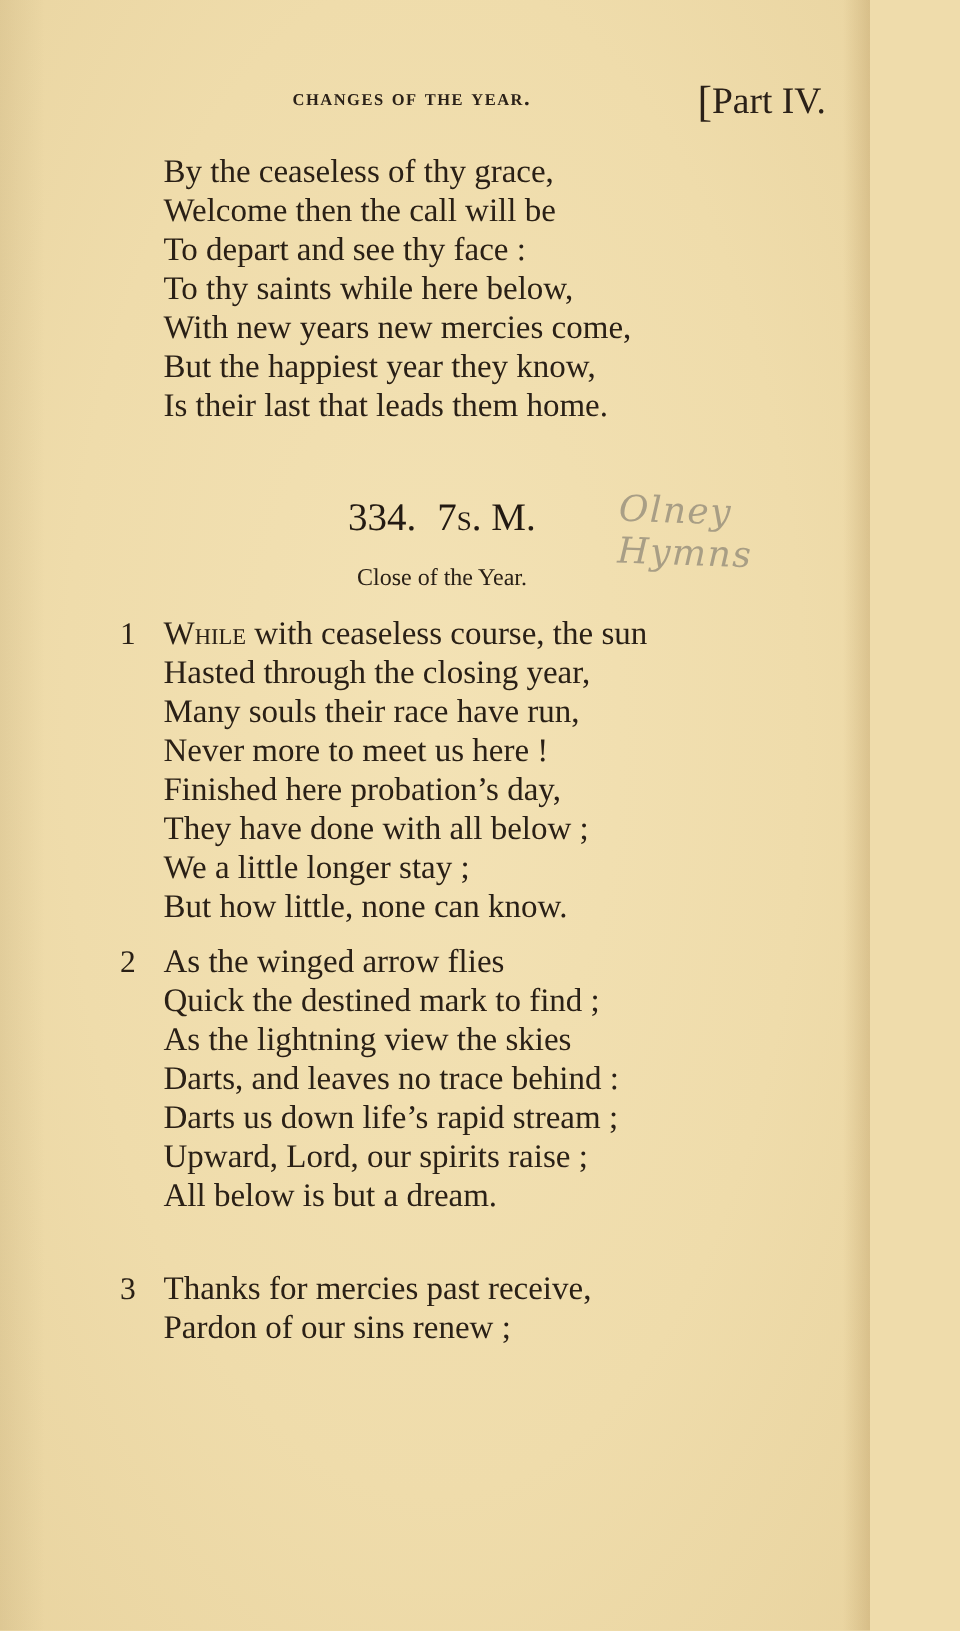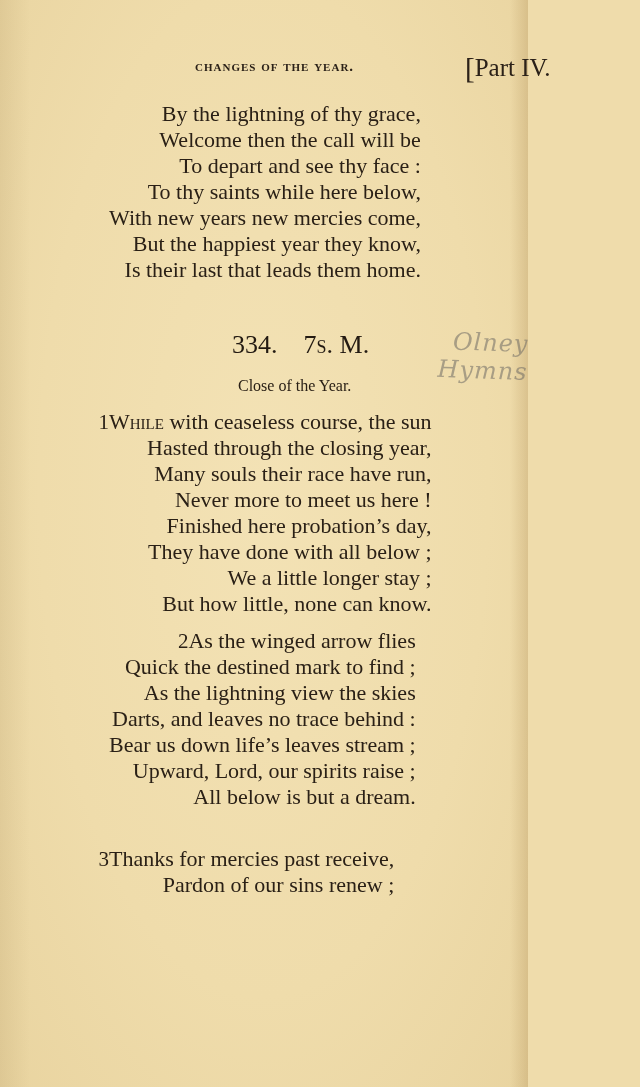--- a/index.html
+++ b/index.html
@@ -1,28 +1,27 @@
 <!DOCTYPE html>
 <html><head>
   <meta charset="utf-8">
   <style>
     html, body { margin: 0; padding: 0; }
     body {
       width: 640px; height: 1087px; overflow: hidden;
       background: #efdcab;
     }
     .page {
-      position: relative; width: 528px; height: 1087px;
+      position: relative; width: 580px; height: 1087px;
       background:
         linear-gradient(to right, rgba(120,90,40,0.10) 0px, rgba(0,0,0,0) 30px),
         linear-gradient(to left, rgba(150,110,50,0.22) 0px, rgba(0,0,0,0) 18px),
         radial-gradient(ellipse at 50% 45%, #f3e2b5 0%, #efdcab 60%, #e9d4a0 100%);
       font-family: "Liberation Serif", "DejaVu Serif", serif;
       color: #2a2016;
-      text-align: right;
     }
     .running-head {
       position: absolute; top: 50px; left: 0; width: 640px; height: 34px;
     }
     .running-title {
       position: absolute; left: 195px; top: 8px;
       font-size: 15px; font-weight: bold; letter-spacing: 1px;
       font-variant: small-caps; text-transform: lowercase;
       color: #2b2118;
     }
@@ -36,21 +35,21 @@
       font-size: 22px; line-height: 26px; height: 26px; white-space: nowrap;
       color: #2a2016;
     }
     .num { display: inline-block; width: 29px; font-size: 21px; }
     .indent { display: inline-block; width: 29px; }
     .sc { font-variant: small-caps; }
     .hymn-heading {
       position: absolute; top: 330px; left: 232px;
       font-size: 26px; color: #231a12;
     }
-    .hymn-heading .meter { margin-left: 26px; font-variant: small-caps; }
+    .hymn-heading .meter { margin-left: 14px; font-variant: small-caps; }
     .annotation {
       position: absolute; top: 328px; left: 412px;
       font-family: "DejaVu Serif", serif; font-style: italic;
       font-size: 24px; color: rgba(110,105,100,0.55); letter-spacing: 1px;
       transform: rotate(2deg);
     }
     .hymn-subtitle {
       position: absolute; top: 377px; left: 238px;
       font-size: 16px; color: #2a2016;
     }
@@ -59,21 +58,21 @@
 <body>
 
 <div class="page">
 
   <div class="running-head">
     <span class="running-title">CHANGES OF THE YEAR.</span>
     <span class="part-label"><span class="bracket">[</span><span>Part IV.</span></span>
   </div>
 
   <div class="stanza" style="top:101px;">
-    <div class="line"><span class="indent"></span><span>By the lightning of thy grace,</span></div>
+    <div class="line"><span class="indent"></span><span>By the ceaseless of thy grace,</span></div>
     <div class="line"><span class="indent"></span><span>Welcome then the call will be</span></div>
     <div class="line"><span class="indent"></span><span>To depart and see thy face :</span></div>
     <div class="line"><span class="indent"></span><span>To thy saints while here below,</span></div>
     <div class="line"><span class="indent"></span><span>With new years new mercies come,</span></div>
     <div class="line"><span class="indent"></span><span>But the happiest year they know,</span></div>
     <div class="line"><span class="indent"></span><span>Is their last that leads them home.</span></div>
   </div>
 
   <div class="hymn-heading">
     <span>334.</span><span class="meter">7s. M.</span>
@@ -90,21 +89,21 @@
     <div class="line"><span class="indent"></span><span>They have done with all below ;</span></div>
     <div class="line"><span class="indent"></span><span>We a little longer stay ;</span></div>
     <div class="line"><span class="indent"></span><span>But how little, none can know.</span></div>
   </div>
 
   <div class="stanza" style="top:628px;">
     <div class="line"><span class="num">2</span><span>As the winged arrow flies</span></div>
     <div class="line"><span class="indent"></span><span>Quick the destined mark to find ;</span></div>
     <div class="line"><span class="indent"></span><span>As the lightning view the skies</span></div>
     <div class="line"><span class="indent"></span><span>Darts, and leaves no trace behind :</span></div>
-    <div class="line"><span class="indent"></span><span>Bear us down life’s leaves stream ;</span></div>
+    <div class="line"><span class="indent"></span><span>Darts us down life’s rapid stream ;</span></div>
     <div class="line"><span class="indent"></span><span>Upward, Lord, our spirits raise ;</span></div>
     <div class="line"><span class="indent"></span><span>All below is but a dream.</span></div>
   </div>
 
   <div class="stanza" style="top:846px;">
     <div class="line"><span class="num">3</span><span>Thanks for mercies past receive,</span></div>
     <div class="line"><span class="indent"></span><span>Pardon of our sins renew ;</span></div>
   </div>
 
 </div>

